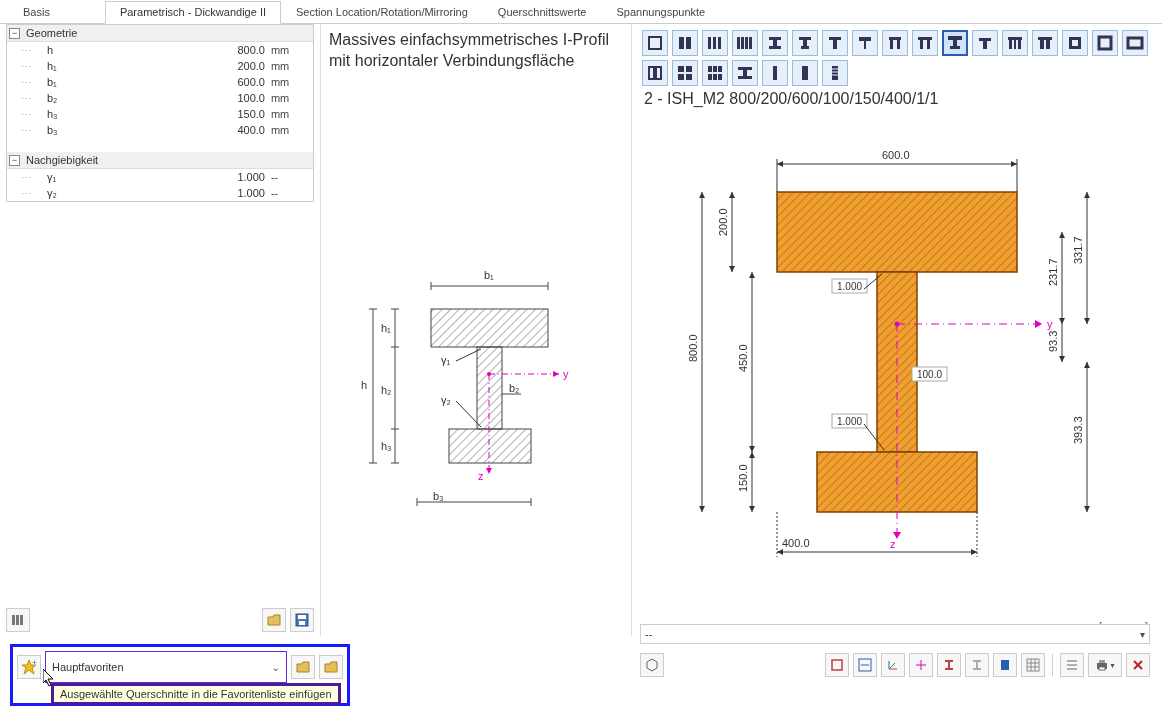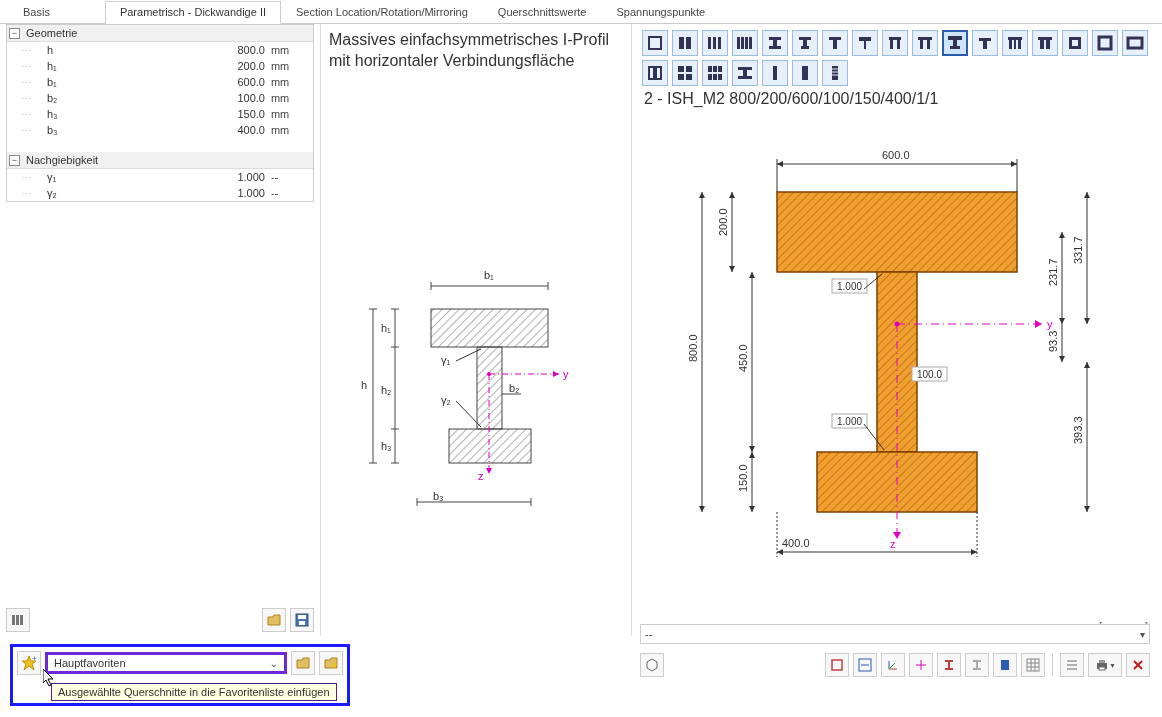--- a/index.html
+++ b/index.html
@@ -230,34 +230,34 @@
   .star-btn {
     width: 24px; height: 24px;
     border: 1px solid #ccc;
     background: #f7f7f7;
     display: inline-flex;
     align-items: center;
     justify-content: center;
   }
   .fav-combo {
     flex: 1;
-    border: 3px solid #6d28d9;
-    height: 22px;
+    border: 1px solid #6d28d9;
+    height: 32px;
     display: flex;
     align-items: center;
     padding: 0 6px;
     background: #fff;
   }
   .fav-combo .arrow { margin-left: auto; font-size: 10px; color: #555; }
   .tooltip {
     position: absolute;
     left: 38px;
     top: 36px;
     background: #ffffe1;
-    border: 1px solid #4c1d95;
+    border: 3px solid #4c1d95;
     padding: 2px 6px;
     font-size: 11px;
     color: #333;
     white-space: nowrap;
   }
   .cursor {
     position: absolute;
     left: 30px;
     top: 22px;
     pointer-events: none;

